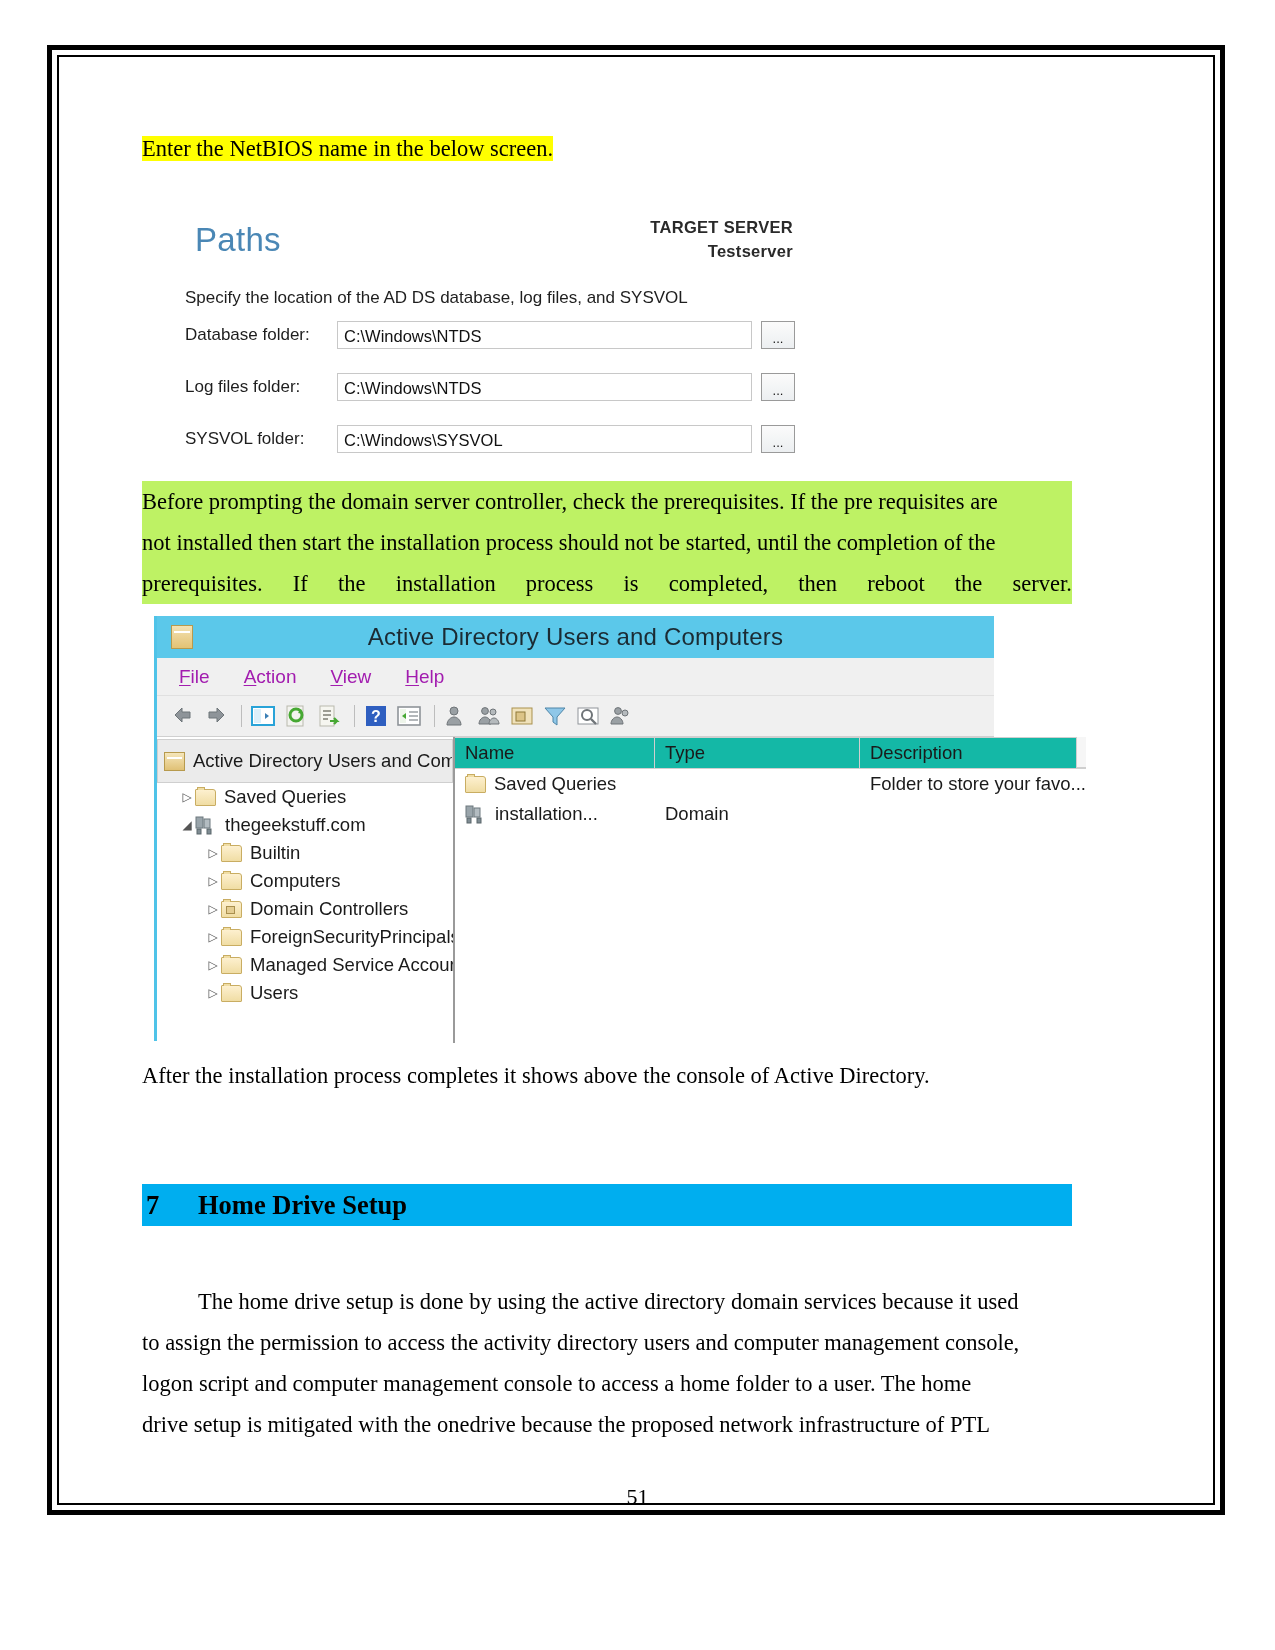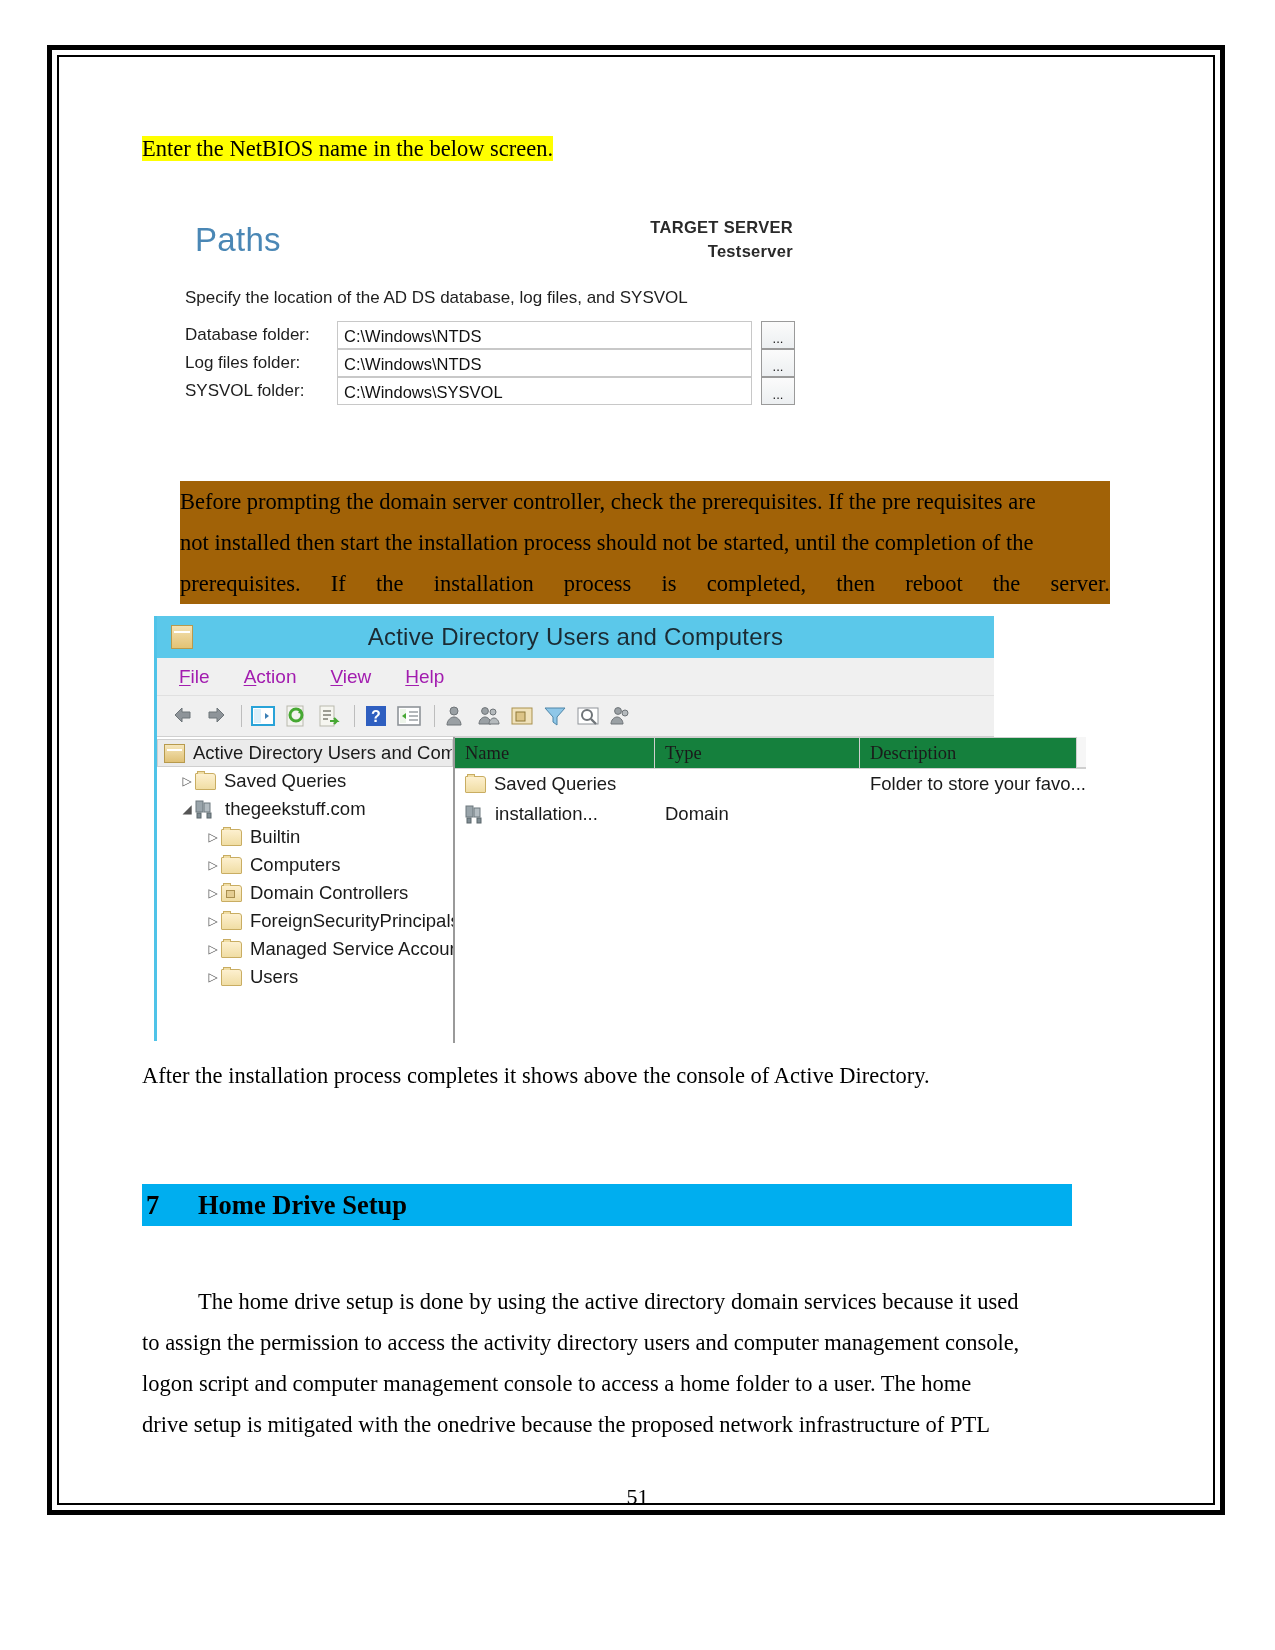--- a/index.html
+++ b/index.html
@@ -47,24 +47,23 @@
     line-height: 41px;
     color: #000000;
     text-align: justify;
     margin: 0;
   }
   .hl {
     background: #ffff00;
   }
   .line-hl {
     display: block;
-    background: #a16207;
+    background: #bef264;
     width: 100%;
     box-sizing: border-box;
-    margin-left: 38px;
   }
   .just-line {
     display: flex;
     justify-content: space-between;
   }
 
   
   .paths-shot {
     position: relative;
     margin-top: 34px;
@@ -103,21 +102,21 @@
   }
   .path-rows {
     position: absolute;
     left: 26px;
     top: 118px;
     width: 610px;
   }
   .path-row {
     display: flex;
     align-items: center;
-    margin-bottom: 0;
+    margin-bottom: 24px;
   }
   .path-label {
     width: 152px;
     font-size: 17px;
     color: #1e1e1e;
     flex: none;
   }
   .path-input {
     flex: 1 1 auto;
     height: 28px;
@@ -237,21 +236,21 @@
     flex: none;
     border-right: 2px solid #9a9a9a;
     background: #ffffff;
     position: relative;
     padding-top: 2px;
     box-sizing: border-box;
   }
   .tree-root {
     display: flex;
     align-items: center;
-    height: 28px;
+    height: 44px;
     background: #ebebeb;
     border: 1px solid #cfcfcf;
     padding-left: 6px;
     box-sizing: border-box;
   }
   .tree-item {
     display: flex;
     align-items: center;
     height: 28px;
     padding-left: 6px;
@@ -325,24 +324,23 @@
   .indent2 { padding-left: 48px; }
 
   .list-pane {
     flex: 1 1 auto;
     background: #ffffff;
     position: relative;
   }
   .list-header {
     display: flex;
     height: 30px;
-    background: #15803d;
+    background: #14b8a6;
     border-bottom: 1px solid #cfcfcf;
     border-top: 1px solid #cfcfcf;
-    font-family: Liberation Serif, serif;
   }
   .lh-cell {
     font-size: 18.5px;
     color: #1a1a1a;
     padding-left: 10px;
     line-height: 30px;
     border-right: 1px solid #cfcfcf;
     box-sizing: border-box;
     overflow: hidden;
     white-space: nowrap;

